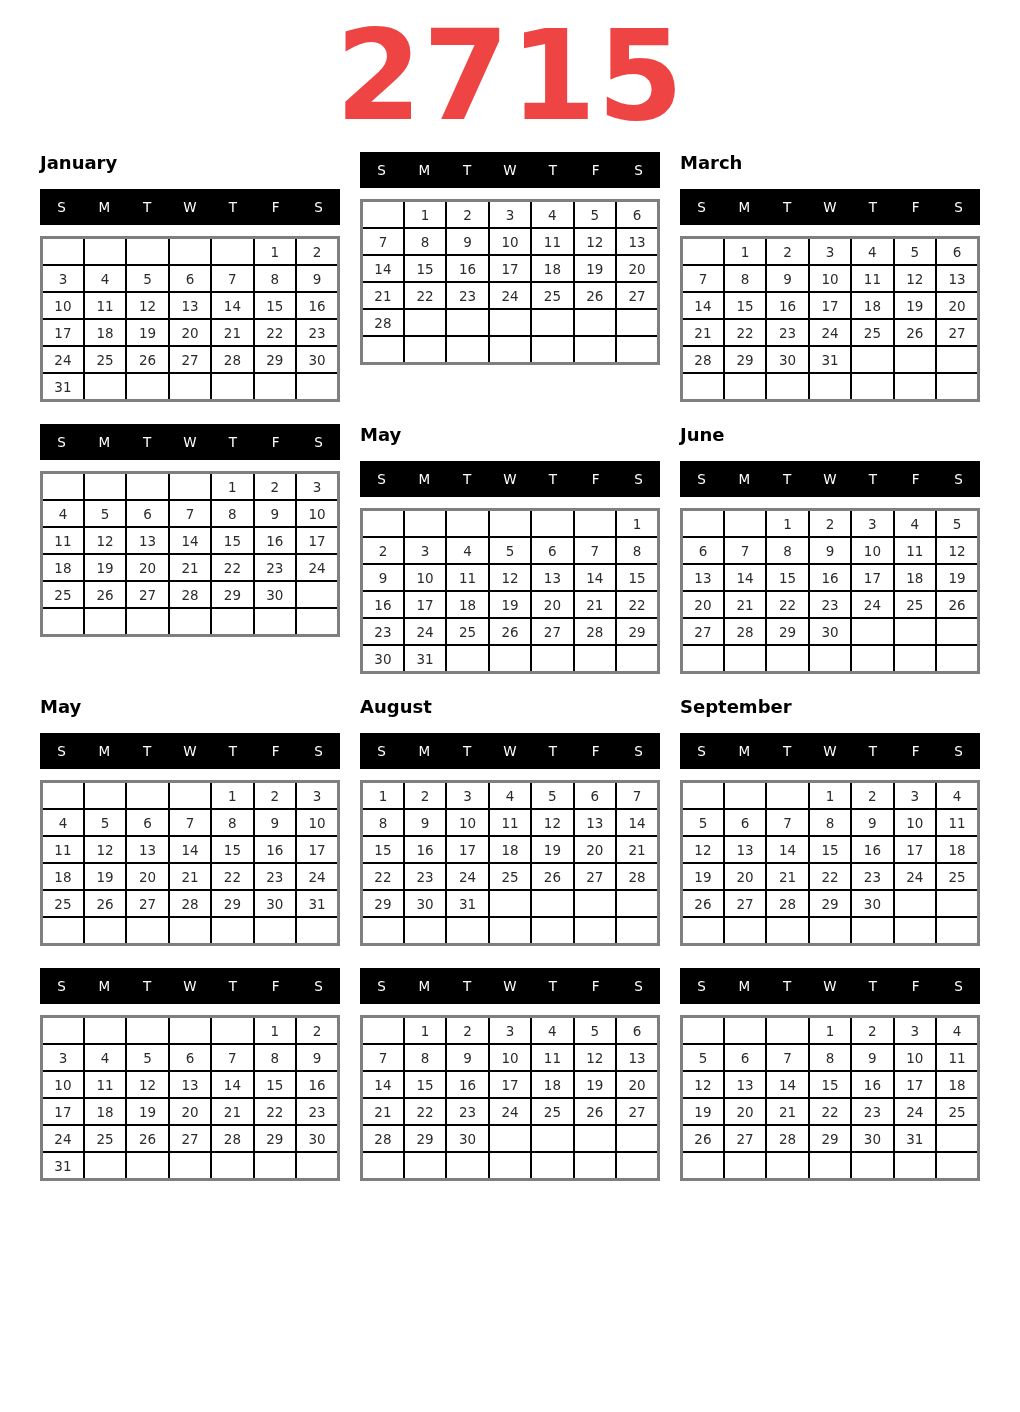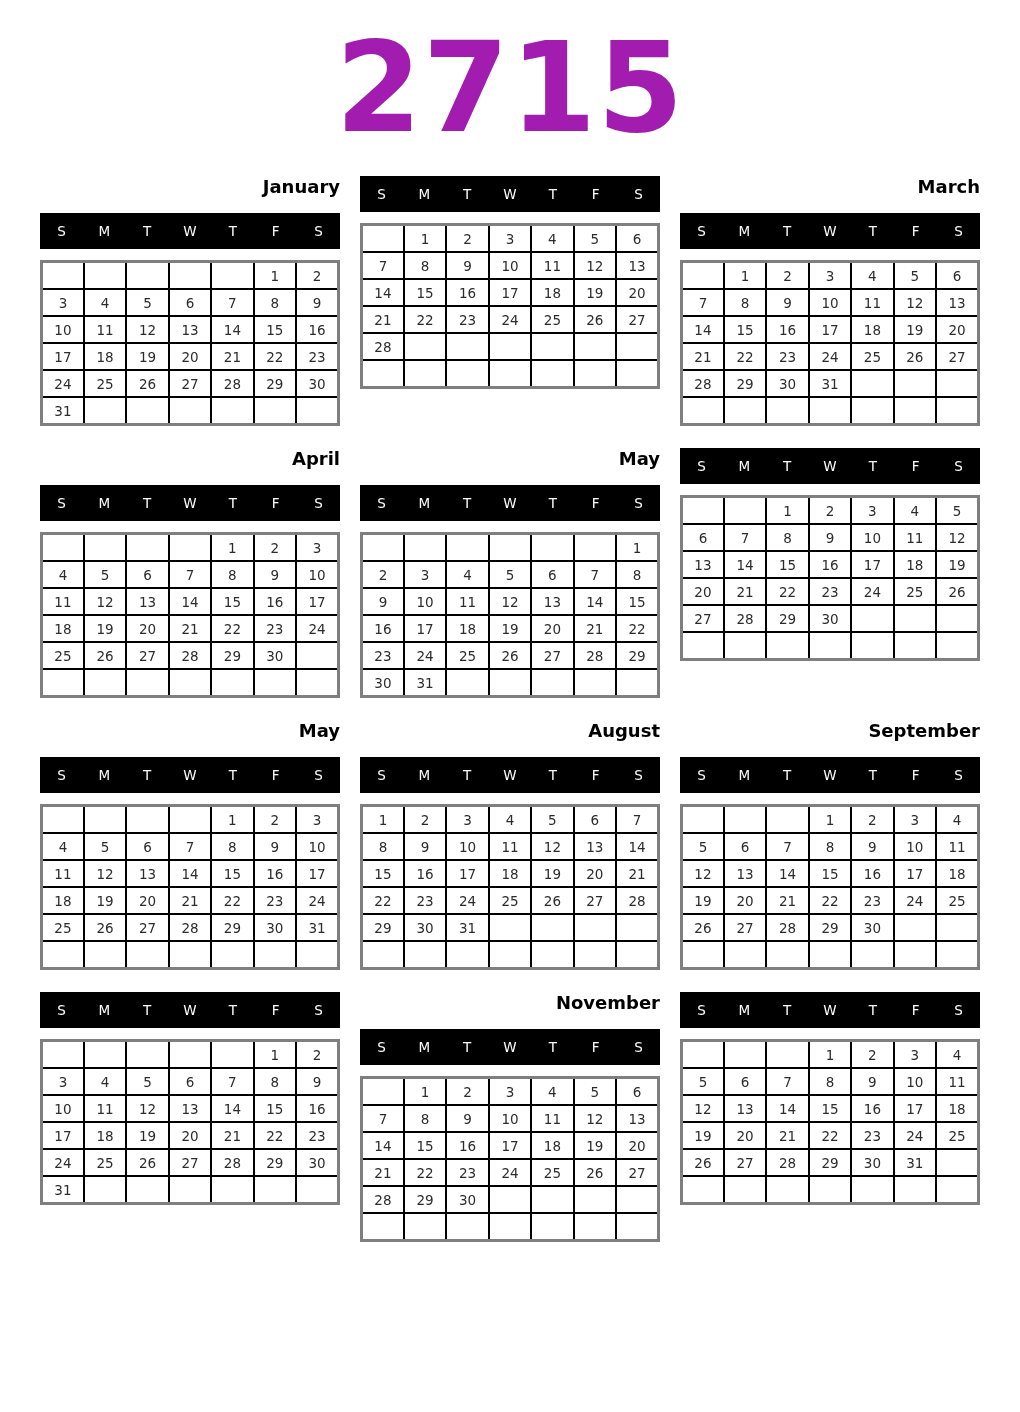--- a/index.html
+++ b/index.html
@@ -4,39 +4,39 @@
 <style>
   html, body { margin: 0; padding: 0; }
   body {
     width: 1020px;
     height: 1412px;
     background: #ffffff;
     font-family: "DejaVu Sans", "Liberation Sans", sans-serif;
     overflow: hidden;
   }
   .year-title {
-    margin: 12px;
+    margin: 0;
     padding-top: 14px;
     text-align: center;
     font-size: 124px;
     line-height: 1.0;
     font-weight: bold;
-    color: #a21caf;
+    color: #ef4444;
     letter-spacing: 1px;
   }
   .months {
     display: grid;
     grid-template-columns: repeat(3, 300px);
     column-gap: 20px;
     row-gap: 22px;
     padding: 14px 40px 0 40px;
   }
   .month { width: 300px; }
   .month-name {
-    text-align: right;
+    text-align: left;
     font-weight: bold;
     font-size: 18px;
     color: #000000;
     margin: 0 0 15px 0;
     line-height: 22px;
   }
   .dow-header {
     display: flex;
     height: 36px;
     background: #000000;
@@ -276,21 +276,20 @@
             <td></td>
             <td></td>
             <td></td>
             <td></td>
             <td></td>
           </tr>
         </tbody>
       </table>
     </div>
     <div class="month">
-      <div class="month-name">April</div>
       <div class="dow-header">
         <div class="dow-cell">S</div>
         <div class="dow-cell">M</div>
         <div class="dow-cell">T</div>
         <div class="dow-cell">W</div>
         <div class="dow-cell">T</div>
         <div class="dow-cell">F</div>
         <div class="dow-cell">S</div>
       </div>
       <table class="month-grid">
@@ -416,20 +415,21 @@
             <td></td>
             <td></td>
             <td></td>
             <td></td>
             <td></td>
           </tr>
         </tbody>
       </table>
     </div>
     <div class="month">
+      <div class="month-name">June</div>
       <div class="dow-header">
         <div class="dow-cell">S</div>
         <div class="dow-cell">M</div>
         <div class="dow-cell">T</div>
         <div class="dow-cell">W</div>
         <div class="dow-cell">T</div>
         <div class="dow-cell">F</div>
         <div class="dow-cell">S</div>
       </div>
       <table class="month-grid">
@@ -764,21 +764,20 @@
             <td></td>
             <td></td>
             <td></td>
             <td></td>
             <td></td>
           </tr>
         </tbody>
       </table>
     </div>
     <div class="month">
-      <div class="month-name">November</div>
       <div class="dow-header">
         <div class="dow-cell">S</div>
         <div class="dow-cell">M</div>
         <div class="dow-cell">T</div>
         <div class="dow-cell">W</div>
         <div class="dow-cell">T</div>
         <div class="dow-cell">F</div>
         <div class="dow-cell">S</div>
       </div>
       <table class="month-grid">

